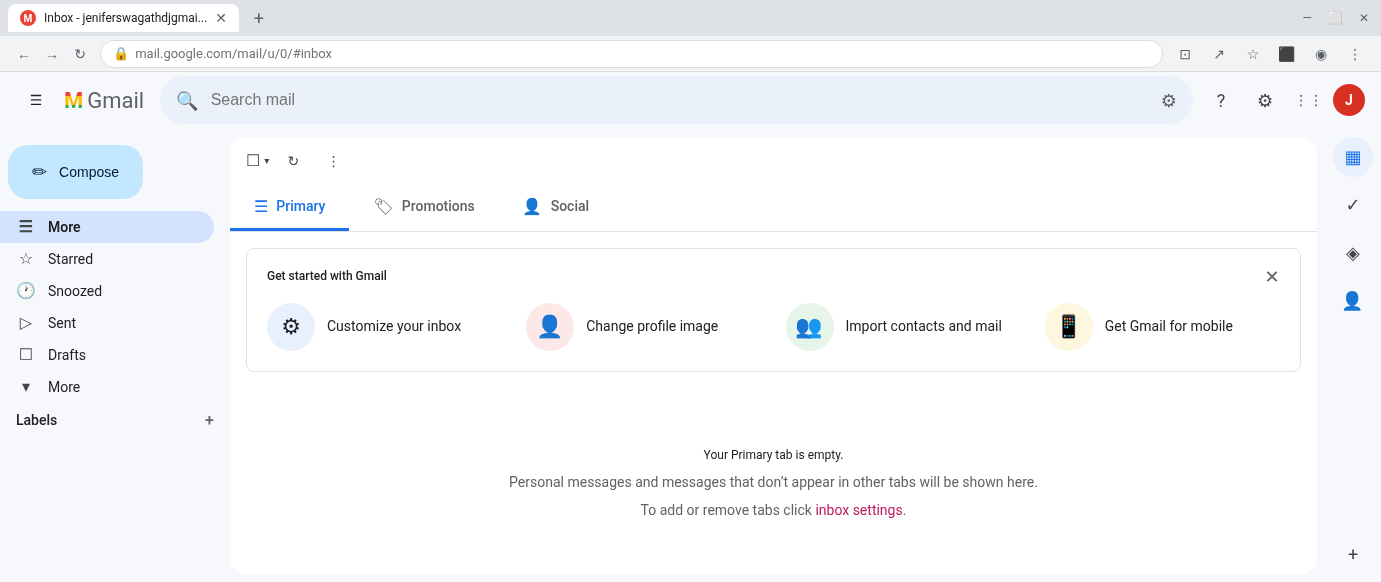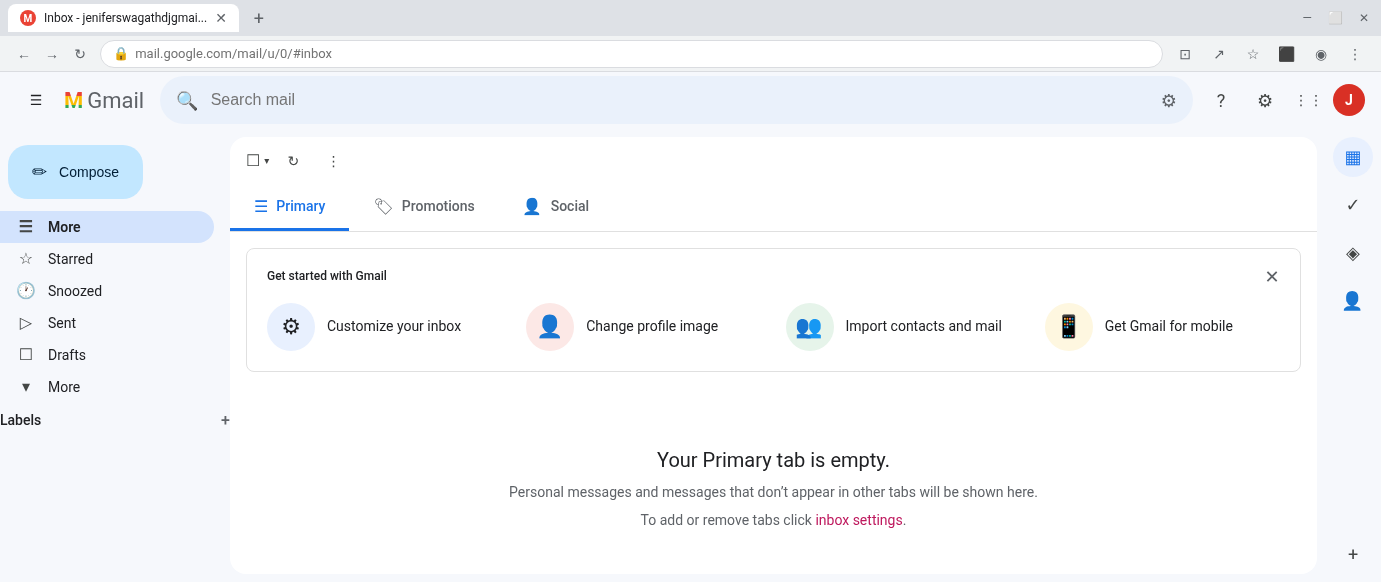--- a/index.html
+++ b/index.html
@@ -24,21 +24,21 @@
     .app { display: flex; height: calc(582px - 72px); background: #f6f8fc; }
 
     
     .sidebar { width: 230px; flex-shrink: 0; padding: 8px 0; background: #f6f8fc; overflow-y: auto; }
     .compose-btn { margin: 8px 8px 12px 8px; background: #c2e7ff; border: none; border-radius: 20px; padding: 16px 24px; display: flex; align-items: center; gap: 12px; cursor: pointer; font-size: 14px; font-weight: 500; color: #001d35; }
     .compose-icon { font-size: 18px; }
     .nav-item { display: flex; align-items: center; gap: 12px; padding: 4px 16px; height: 32px; border-radius: 0 16px 16px 0; cursor: pointer; font-size: 14px; color: #202124; margin-right: 16px; }
     .nav-item.active { background: #d3e3fd; font-weight: 600; }
     .nav-item-icon { font-size: 16px; color: #444746; width: 20px; text-align: center; }
     .nav-item-label { flex: 1; }
-    .labels-header { display: flex; align-items: center; justify-content: space-between; padding: 8px 0; font-size: 14px; font-weight: 500; color: #202124; }
+    .labels-header { display: flex; align-items: center; justify-content: space-between; padding: 8px 16px; font-size: 14px; font-weight: 500; color: #202124; }
     .labels-add { cursor: pointer; color: #5f6368; font-size: 16px; }
 
     
     .topbar { height: 64px; display: flex; align-items: center; padding: 0 16px; gap: 8px; background: #f6f8fc; }
     .menu-btn { width: 40px; height: 40px; display: flex; align-items: center; justify-content: center; cursor: pointer; border-radius: 50%; }
     .gmail-logo { display: flex; align-items: center; gap: 4px; margin-right: 8px; }
     .gmail-logo-text { font-size: 22px; color: #5f6368; font-weight: 400; }
     .search-box { flex: 1; background: #eaf1fb; border-radius: 24px; height: 48px; display: flex; align-items: center; padding: 0 16px; gap: 12px; }
     .search-icon { color: #5f6368; font-size: 18px; }
     .search-input { flex: 1; border: none; background: transparent; font-size: 16px; color: #202124; outline: none; }
@@ -68,21 +68,21 @@
     .gs-item { display: flex; align-items: center; gap: 12px; flex: 1; }
     .gs-icon-circle { width: 48px; height: 48px; border-radius: 50%; display: flex; align-items: center; justify-content: center; font-size: 22px; flex-shrink: 0; }
     .gs-icon-blue { background: #e8f0fe; }
     .gs-icon-pink { background: #fce8e6; }
     .gs-icon-green { background: #e6f4ea; }
     .gs-icon-yellow { background: #fef7e0; }
     .gs-item-text { font-size: 14px; color: #202124; line-height: 1.4; }
 
     
     .empty-state { display: flex; flex-direction: column; align-items: center; padding: 60px 16px 16px; gap: 12px; }
-    .empty-primary { font-size: 20px; color: #202124; font-weight: 400; }
+    .empty-primary { font-size: 12px; color: #202124; font-weight: 400; }
     .empty-secondary { font-size: 14px; color: #5f6368; text-align: center; }
     .empty-link { color: #be185d; text-decoration: none; }
 
     
     .right-sidebar { width: 56px; flex-shrink: 0; display: flex; flex-direction: column; align-items: center; padding: 8px 0; gap: 8px; }
     .right-icon { width: 40px; height: 40px; display: flex; align-items: center; justify-content: center; cursor: pointer; border-radius: 50%; color: #444746; font-size: 18px; }
     .right-icon-active { background: #e8f0fe; color: #1a73e8; }
     .right-icon-add { margin-top: auto; }
 
     

